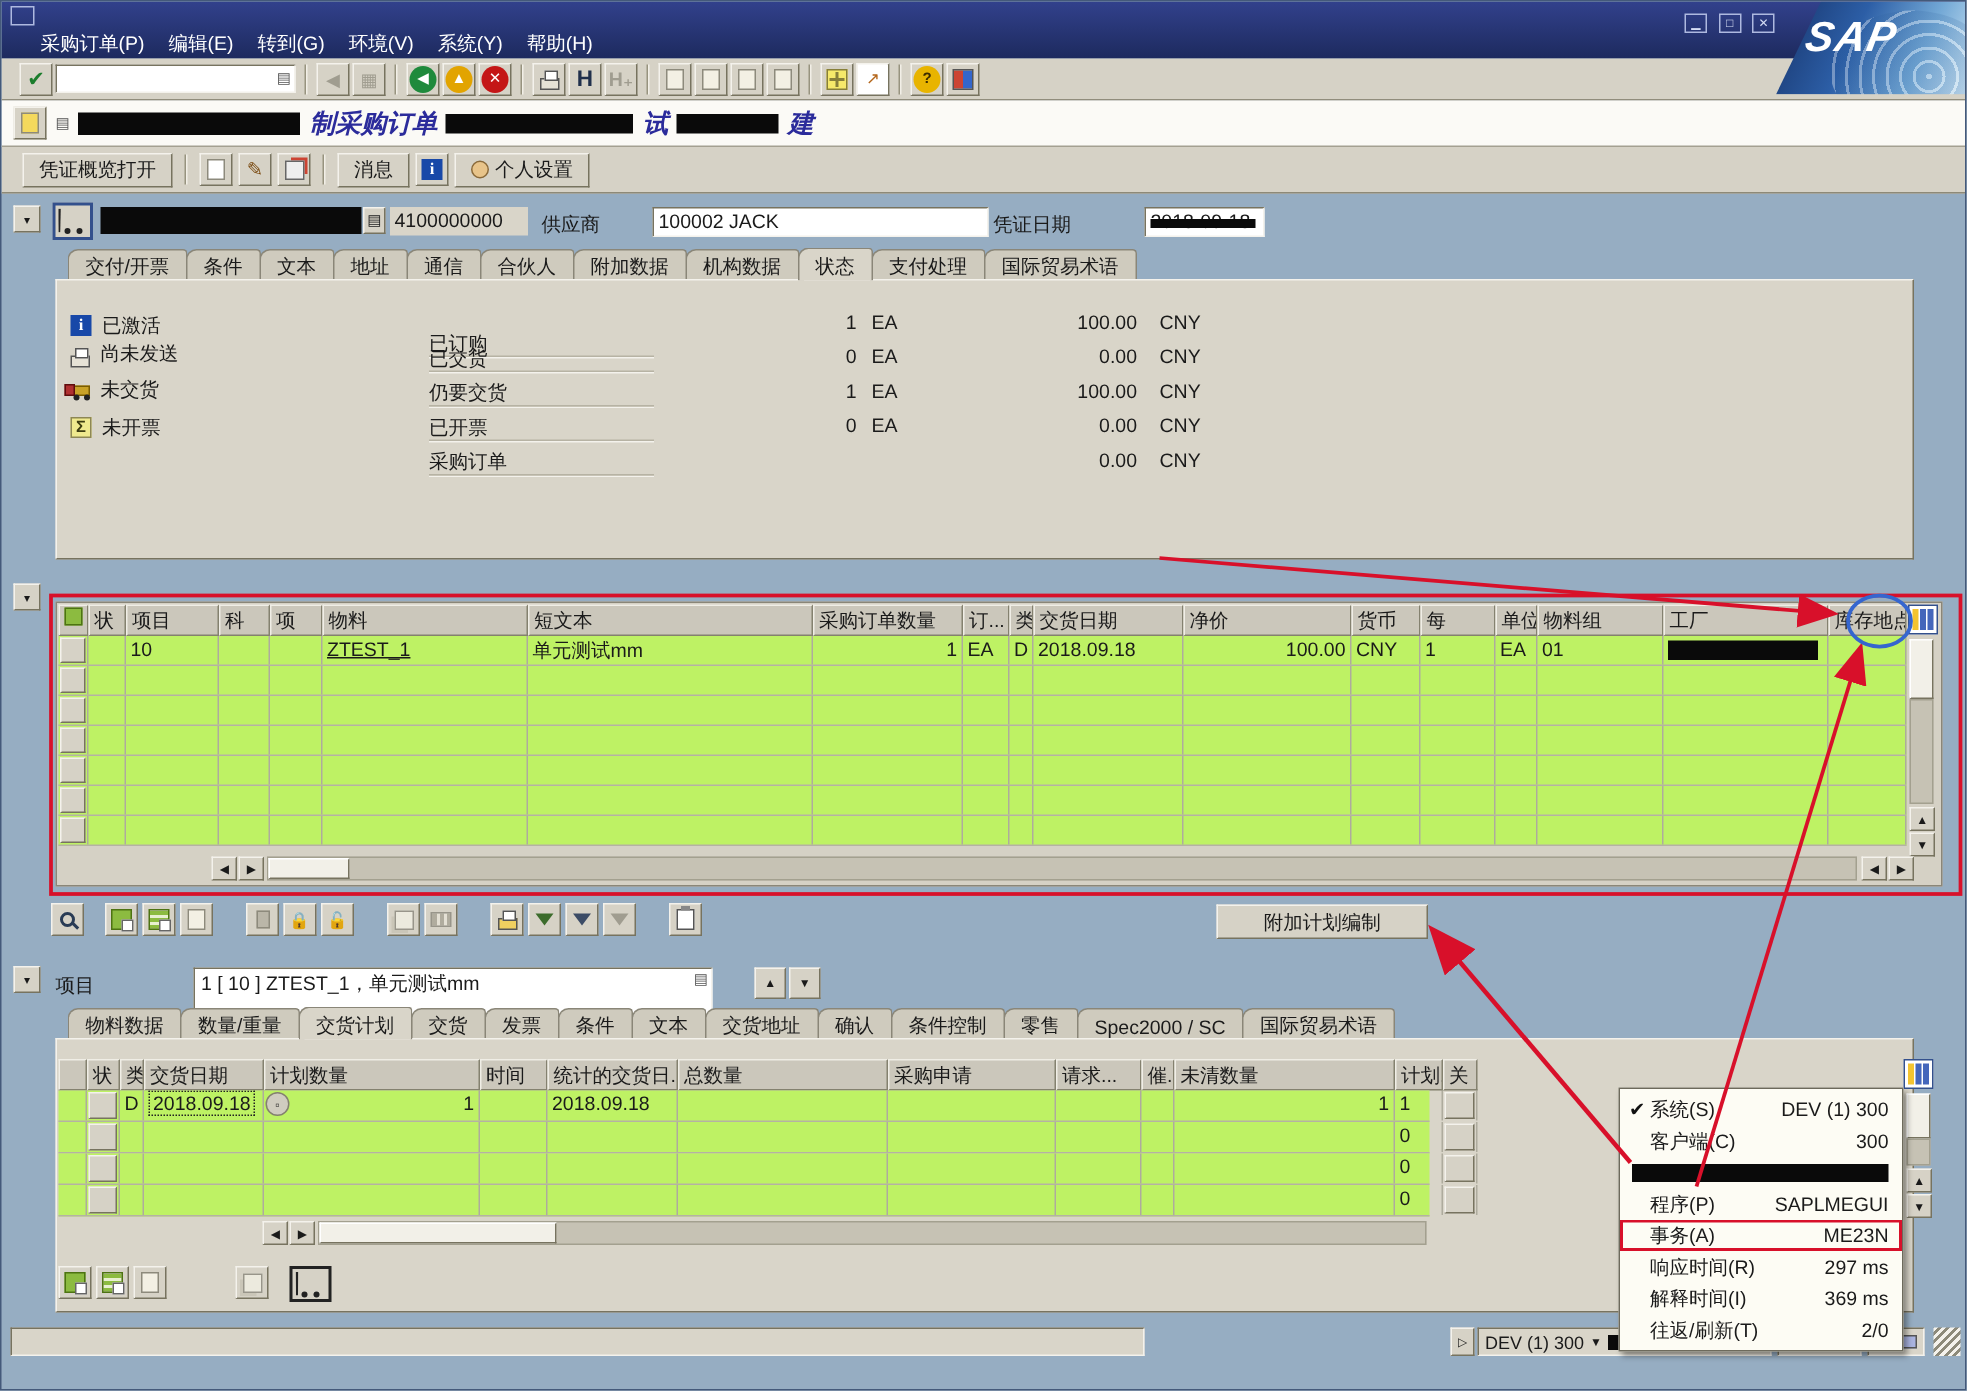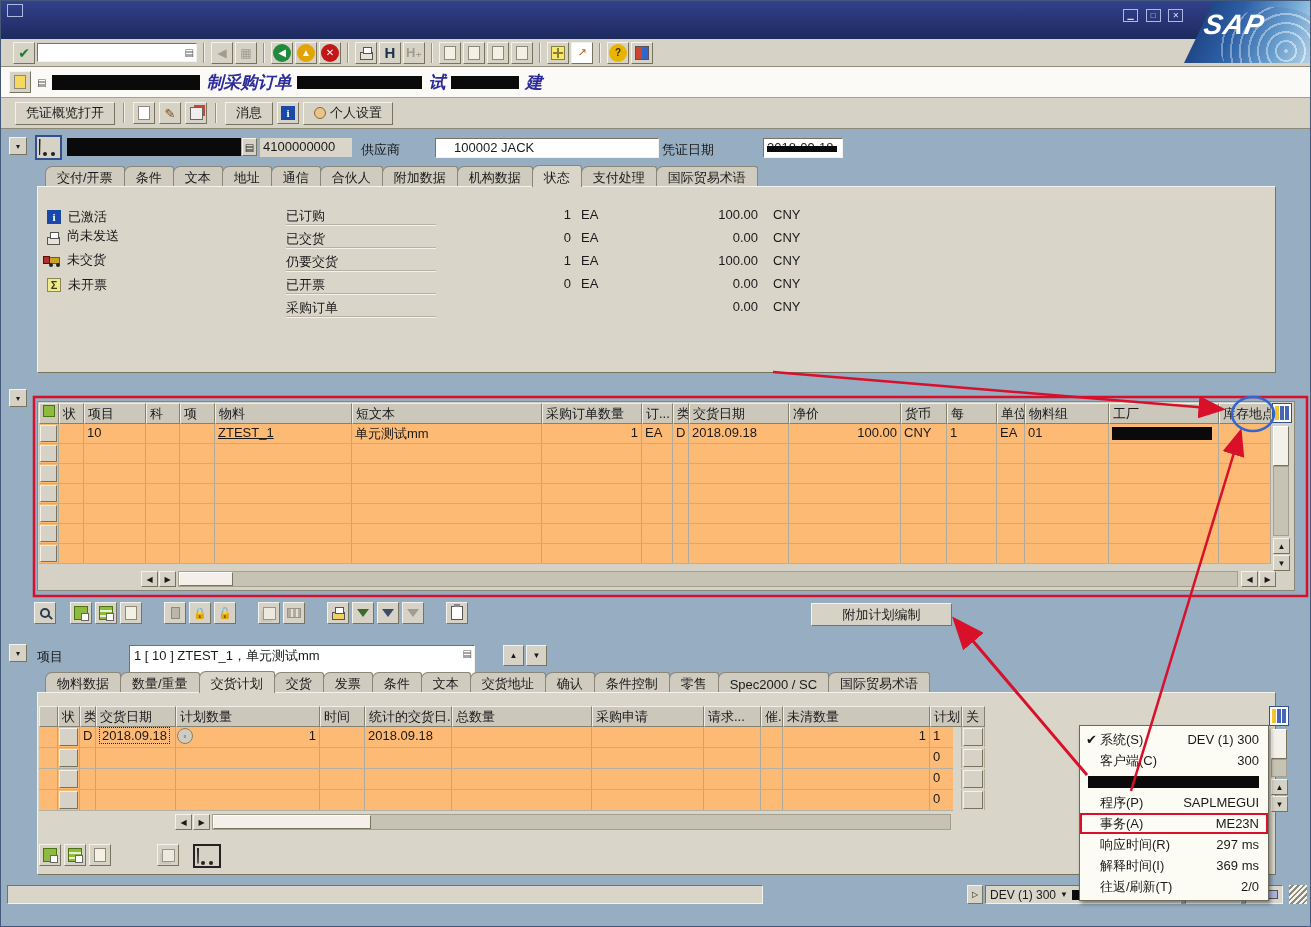--- a/index.html
+++ b/index.html
@@ -25,21 +25,21 @@
 .tabs{display:flex;align-items:flex-end;height:22px}
 .tab{height:21px;padding:2px 11px 0;background:#cfcbbe;border:1px solid #8a8678;border-bottom:none;border-radius:7px 3px 0 0;margin-right:-1px;white-space:nowrap;display:flex;align-items:center;font-size:13px}
 .tab.active{background:#d9d5c9;height:22px;z-index:3;font-weight:normal}
 .panel{background:#d9d5c9;border:1px solid;border-color:#f4f2ec #77735f #77735f #f4f2ec}
 .lbl{font-size:13px;white-space:nowrap}
 .ulin{border-bottom:1px solid #b7b3a4;box-shadow:0 1px 0 #f4f2ec}
 .tr{text-align:right}
 .redtxt{color:#d81430;font-size:15px;white-space:nowrap}
 .ghr{display:flex;height:21px}
 .gh{background:#cbc7bb;border:1px solid;border-color:#f0eee6 #84816f #84816f #f0eee6;font-size:13px;padding:1px 3px;overflow:hidden;white-space:nowrap;flex:none}
-.grow{display:flex;height:20px;background:#fdba74;border-bottom:1px solid #b5b2a4}
+.grow{display:flex;height:20px;background:#bef264;border-bottom:1px solid #b5b2a4}
 .gc{border-right:1px solid #aeab9d;padding:1px 3px;font-size:13px;overflow:hidden;white-space:nowrap;flex:none}
 .selb{display:block;width:100%;height:100%;background:#d6d2c6;border:1px solid;border-color:#f4f2ec #77735f #77735f #f4f2ec}
 .g0{width:20px}.g1{width:25px}.g2{width:62px}.g3{width:34px}.g4{width:35px}.g5{width:137px}.g6{width:190px}.g7{width:100px}.g8{width:31px}.g9{width:16px}.g10{width:100px}.g11{width:112px}.g12{width:46px}.g13{width:50px}.g14{width:28px}.g15{width:84px}.g16{width:110px}.g17{width:52px}
 .s0{width:19px}.s1{width:22px}.s2{width:16px}.s3{width:80px}.s4{width:144px}.s5{width:45px}.s6{width:87px}.s7{width:140px}.s8{width:112px}.s9{width:57px}.s10{width:22px}.s11{width:147px}.s12{width:32px}.s13{width:23px}
 .lnk{text-decoration:underline}
 .sbtn{width:17px;height:16px;display:flex;align-items:center;justify-content:center;font-size:8px;background:#d6d2c6;border:1px solid;border-color:#f4f2ec #77735f #77735f #f4f2ec}
 .track{background:#c6c2b4;border:1px solid #a3a08f}
 .thumb{background:#f2f0e8;border:1px solid;border-color:#fff #77735f #77735f #fff}
 .cfgicon{width:20px;height:20px;background:#fff;border:1px solid #33508c;display:flex;padding:2px;gap:1px}
 .cfgicon i{flex:1;background:#f4c430}.cfgicon i+i{background:#4466bb}
@@ -72,20 +72,28 @@
 .statusseg{height:19px;background:#d9d5c9;border:1px solid;border-color:#77735f #f4f2ec #f4f2ec #77735f;display:flex;align-items:center;padding:0 4px;font-size:12px}
 .grip{width:18px;height:19px;background:repeating-linear-gradient(135deg,#f4f2ec 0 2px,#8d8a7a 2px 4px)}
 </style>
 </head>
 <body>
 
 <div class="window">
 
   <div class="abs titlebar">
     <div class="abs" style="left:6px;top:3px;width:16px;height:13px;border:1px solid #aeb9e0"></div>
+    <div class="abs" style="left:18px;top:17px;display:flex">
+      <span class="menuitem">采购订单(P)</span>
+      <span class="menuitem">编辑(E)</span>
+      <span class="menuitem">转到(G)</span>
+      <span class="menuitem">环境(V)</span>
+      <span class="menuitem">系统(Y)</span>
+      <span class="menuitem">帮助(H)</span>
+    </div>
     <div class="abs" style="left:1118px;top:5px">
       <span class="wctl">▁</span>
       <span class="wctl">□</span>
       <span class="wctl">✕</span>
     </div>
   </div>
   <div class="abs saplogo">
     <div class="ripple"></div>
     <span class="saptext">SAP</span>
   </div>
@@ -176,21 +184,21 @@
   </div>
 
   <span class="abs sbtn" style="left:8px;top:136px;width:18px;height:18px">▾</span>
   <span class="abs ib" style="left:34px;top:134px;width:27px;height:25px;border:2px solid #33508c">
       <span class="cartb"><span class="bk"></span><span class="wh"></span></span>
     </span>
   <span class="abs bar-black" style="left:66px;top:137px;width:174px;height:18px"></span>
   <span class="abs sbtn" style="left:241px;top:137px;width:15px;height:18px;font-size:10px">▤</span>
   <span class="abs flat" style="left:259px;top:137px;width:92px;height:19px;padding:1px 3px">4100000000</span>
   <span class="abs lbl" style="left:360px;top:140px">供应商</span>
-  <span class="abs sunk" style="left:434px;top:137px;width:224px;height:20px;padding:1px 18px">100002 JACK</span>
+  <span class="abs sunk" style="left:434px;top:137px;width:224px;height:20px;padding:1px 3px">100002 JACK</span>
   <span class="abs lbl" style="left:661px;top:140px">凭证日期</span>
   <span class="abs sunk" style="left:762px;top:137px;width:80px;height:20px;padding:1px 3px"><span>2018-09-18</span><span class="abs bar-black" style="left:3px;top:7px;width:70px;height:6px"></span></span>
 
   <div class="abs tabs" style="left:44px;top:164px">
     <span class="tab">交付/开票</span>
     <span class="tab">条件</span>
     <span class="tab">文本</span>
     <span class="tab">地址</span>
     <span class="tab">通信</span>
     <span class="tab">合伙人</span>
@@ -213,21 +221,21 @@
   <div class="abs" style="left:42px;top:252px;display:flex;gap:7px;align-items:flex-start">
       <span class="trk"></span>
       <span class="lbl" style="margin-top:-2px">未交货</span>
     </div>
   <div class="abs" style="left:46px;top:275px;display:flex;gap:7px;align-items:center">
       <span class="sig">Σ</span>
       <span class="lbl">未开票</span>
     </div>
 
   <div class="abs" style="left:285px;top:206px;width:520px">
-      <span class="lbl ulin abs" style="left:0;top:0;width:150px;height:18px">已订购</span>
+      <span class="lbl ulin abs" style="left:0;top:13px;width:150px;height:18px">已订购</span>
       <span class="lbl tr abs" style="left:175px;width:110px">1</span>
       <span class="lbl abs" style="left:295px">EA</span>
       <span class="lbl tr abs" style="left:360px;width:112px">100.00</span>
       <span class="lbl abs" style="left:487px">CNY</span>
     </div>
   <div class="abs" style="left:285px;top:229px;width:520px">
       <span class="lbl ulin abs" style="left:0;top:0;width:150px;height:18px">已交货</span>
       <span class="lbl tr abs" style="left:175px;width:110px">0</span>
       <span class="lbl abs" style="left:295px">EA</span>
       <span class="lbl tr abs" style="left:360px;width:112px">0.00</span>

